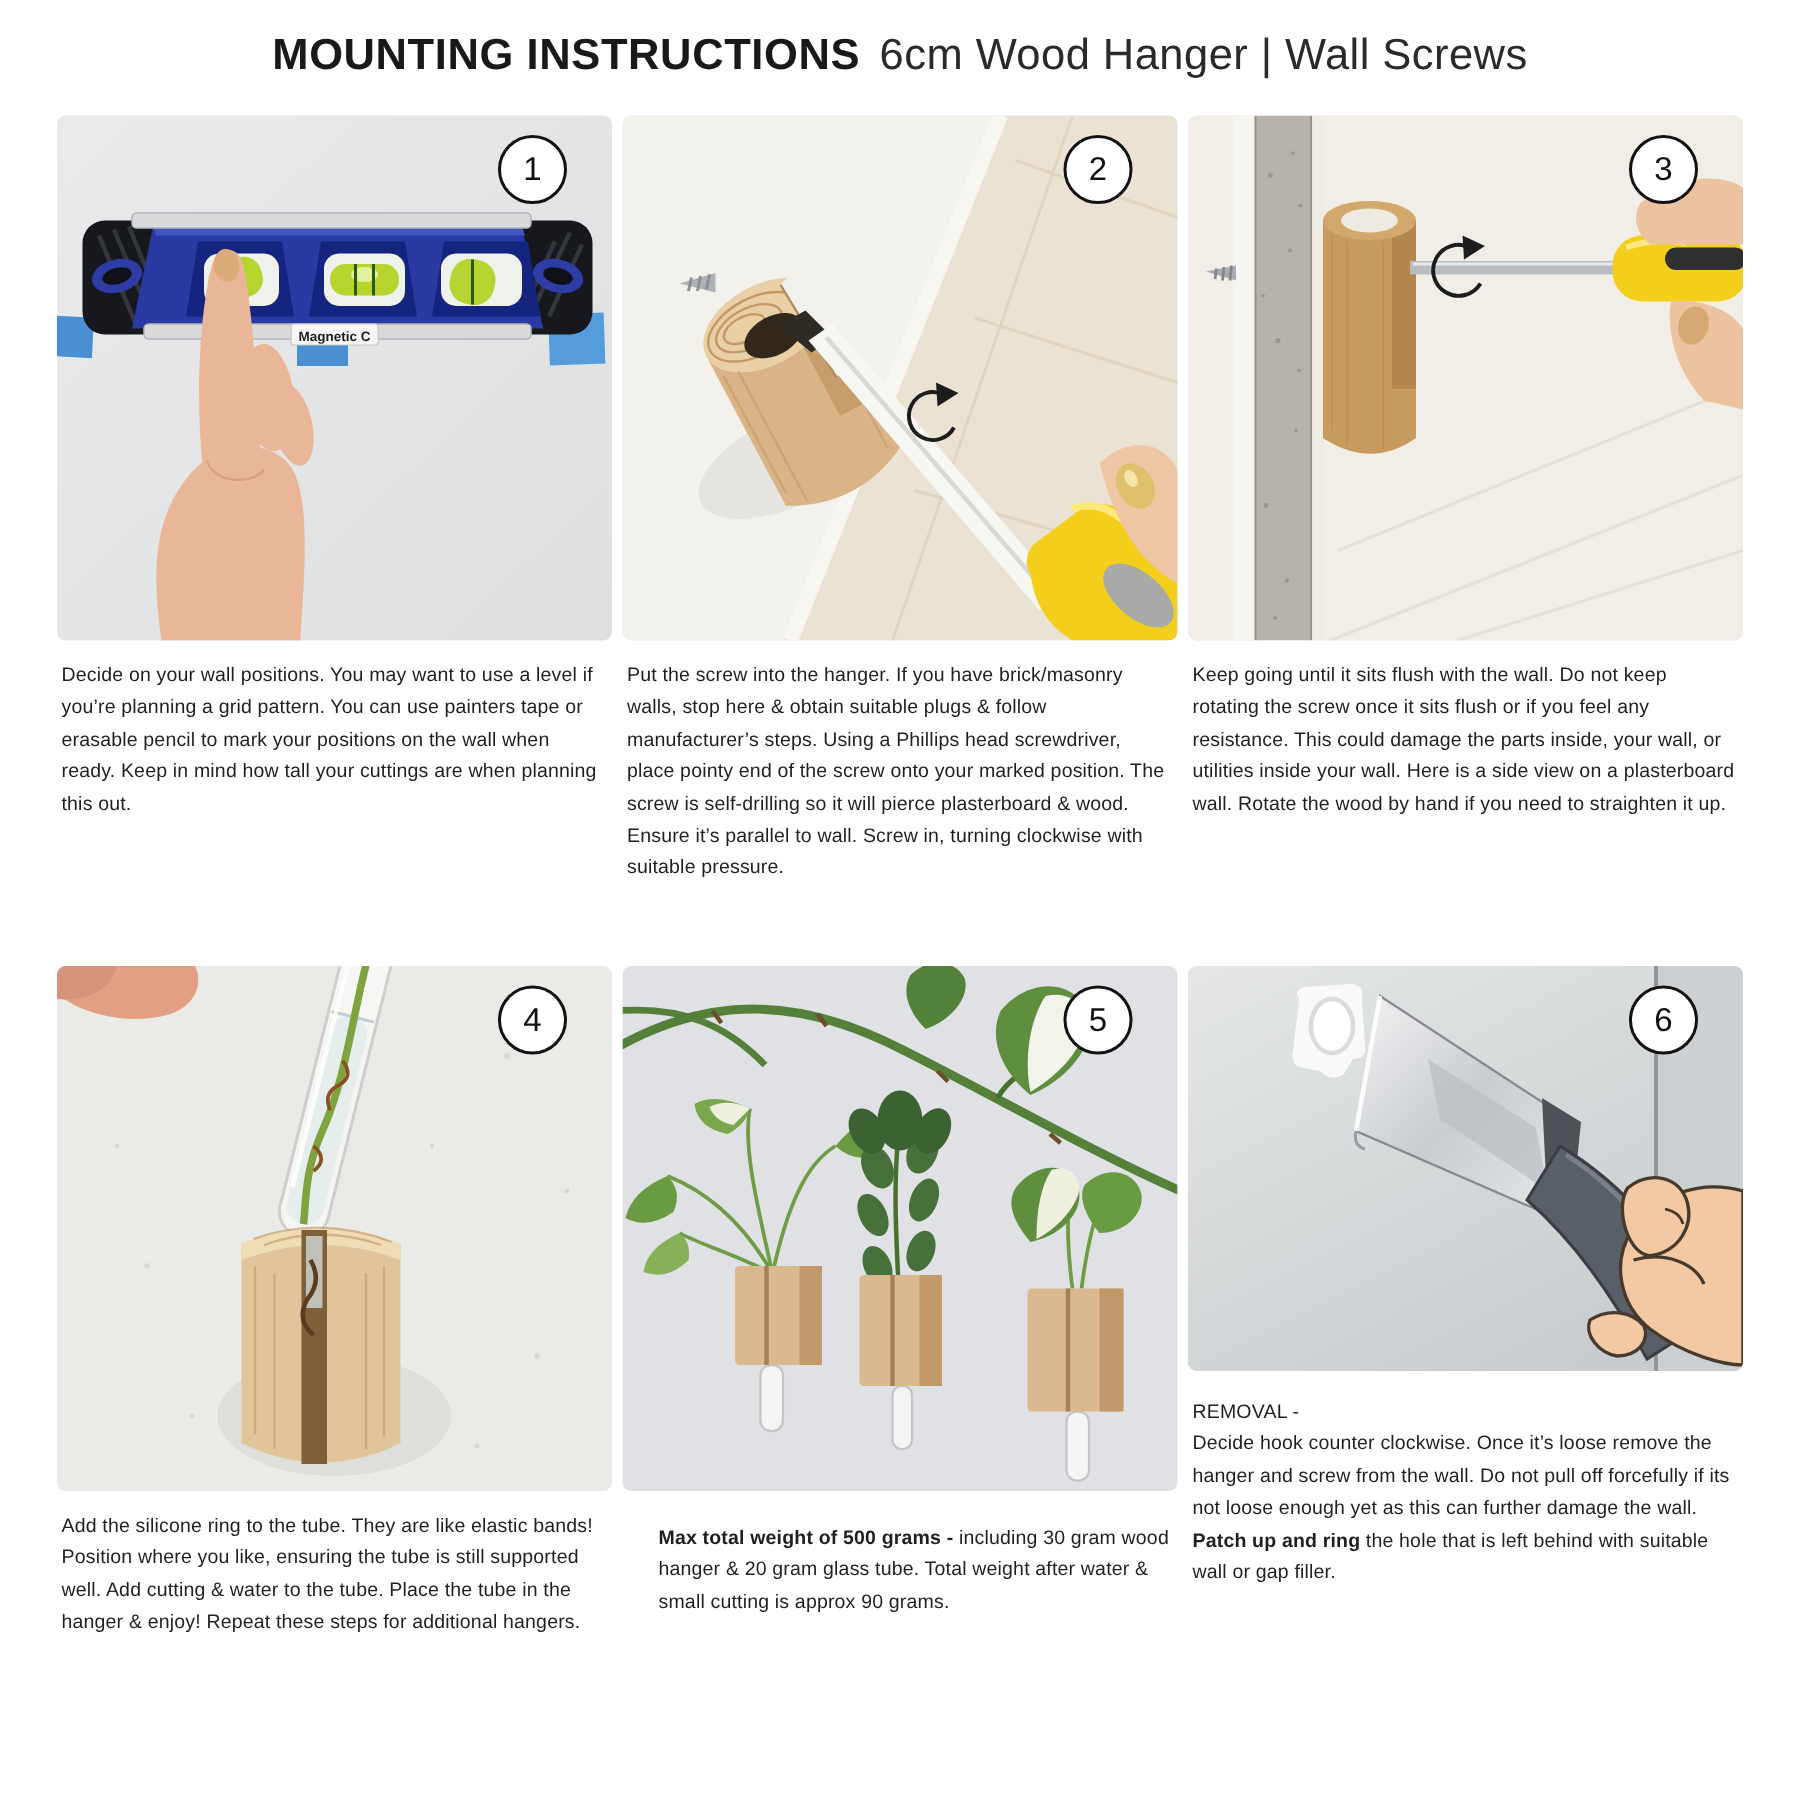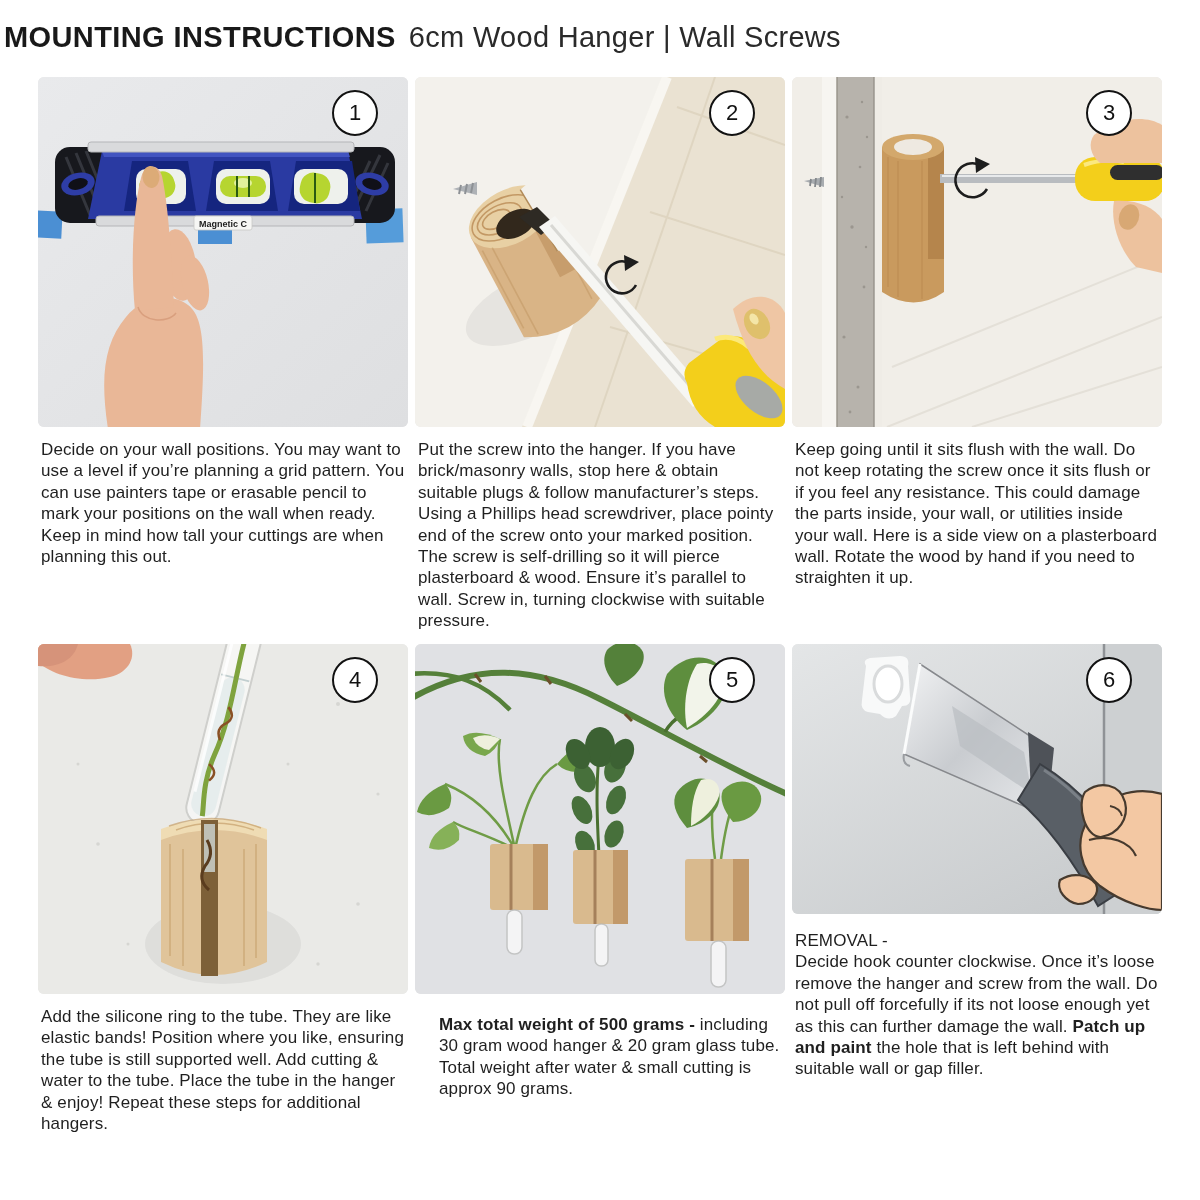--- a/index.html
+++ b/index.html
@@ -1,27 +1,27 @@
 <!DOCTYPE html>
 <html><head>
 <meta charset="utf-8">
 <style>
   html,body{margin:0;padding:0;background:#ffffff;}
   .page{width:1200px;height:1200px;background:#ffffff;font-family:"Liberation Sans",sans-serif;overflow:hidden;box-sizing:border-box;}
-  header{padding:21px 4px 23px;white-space:nowrap;}
+  header{padding:21px 4px 23px;text-align:center;white-space:nowrap;}
   .t-main{font-weight:700;font-size:29px;letter-spacing:.4px;color:#191919;}
   .t-sub{font-weight:400;font-size:29px;letter-spacing:.3px;color:#2a2a2a;margin-left:13px;}
   .grid{display:grid;grid-template-columns:repeat(3,370px);column-gap:7px;justify-content:center;}
   .panel{box-sizing:border-box;}
   .panel.row1{height:567px;}
   .photo{position:relative;margin:0;height:350px;border-radius:6px;overflow:hidden;background:#e8e8e8;}
   .photo.short{height:270px;}
   .photo svg{display:block;width:100%;height:100%;}
   .badge{position:absolute;top:13px;right:30px;width:42px;height:42px;border:2.6px solid #121212;border-radius:50%;background:#fff;display:flex;align-items:center;justify-content:center;font-size:22px;font-weight:500;color:#111;}
-  .caption{margin:12px 3px 0 3px;font-size:17px;line-height:21.4px;color:#1f1f1f;letter-spacing:.12px;}
+  .caption{margin:12px 3px 0 3px;font-size:13px;line-height:21.4px;color:#1f1f1f;letter-spacing:.12px;}
   .caption .block{display:block;margin-top:16px;}
   .caption.second{margin-top:20px;margin-left:24px;}
   .caption strong{font-weight:700;}
 </style>
 </head>
 <body>
 
 <div class="page">
 
   <header>
@@ -353,17 +353,17 @@
           <g fill="#f3c8a3" stroke="#463a2e" stroke-width="2.2" stroke-linejoin="round">
             <path d="M370,150 C342,142 312,152 296,176 C282,198 288,226 308,242 C332,260 358,266 370,266 Z"></path>
             <path d="M293,148 C308,136 328,140 333,158 C337,174 327,190 309,193 C294,194 284,162 293,148 Z"></path>
             <path d="M297,196 C318,190 338,198 344,212" fill="none"></path>
             <path d="M268,236 C280,228 296,230 304,240 C308,250 300,260 286,260 C274,258 264,246 268,236 Z"></path>
             <path d="M318,162 q10,2 12,10" fill="none" stroke-width="1.8"></path>
           </g>
         </svg>
         <span class="badge">6</span>
       </figure>
-      <p class="caption"><span class="block">REMOVAL -</span><span>Decide hook counter clockwise. Once it’s loose remove the hanger and screw from the wall. Do not pull off forcefully if its not loose enough yet as this can further damage the wall. </span><strong>Patch up and paint</strong><span> the hole that is left behind with suitable wall or gap filler.</span></p>
+      <p class="caption"><span class="block">REMOVAL -</span><span>Decide hook counter clockwise. Once it’s loose remove the hanger and screw from the wall. Do not pull off forcefully if its not loose enough yet as this can further damage the wall. </span><strong>Patch up and ring</strong><span> the hole that is left behind with suitable wall or gap filler.</span></p>
     </section>
 
   </main>
 </div>
 
 </body></html>

